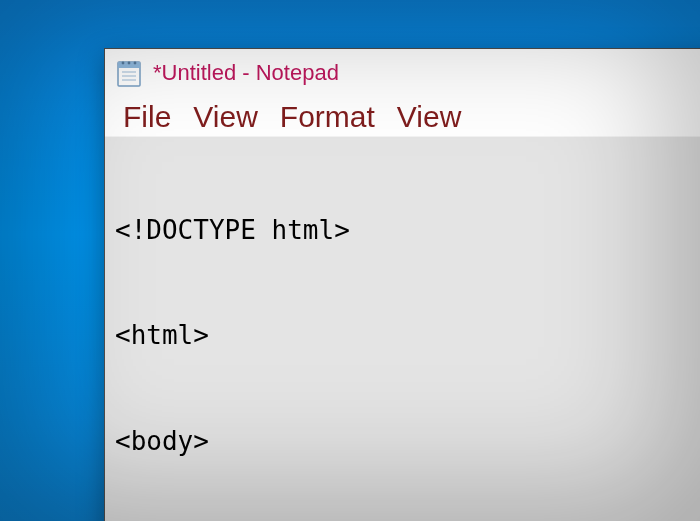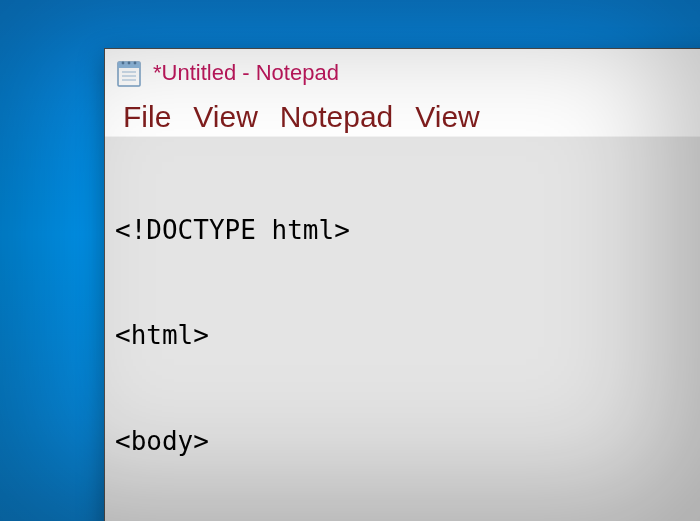--- a/index.html
+++ b/index.html
@@ -88,21 +88,21 @@
         <line x1="7" y1="18" x2="21" y2="18" stroke="#b9cfe2" stroke-width="1.4"></line>
         <line x1="7" y1="22" x2="21" y2="22" stroke="#b9cfe2" stroke-width="1.4"></line>
       </svg>
     </span>
     <span class="title">*Untitled - Notepad</span>
   </div>
 
   <div class="menubar">
     <span class="menu-item">File</span>
     <span class="menu-item">View</span>
-    <span class="menu-item">Notepad</span>
+    <span class="menu-item">Format</span>
     <span class="menu-item">View</span>
   </div>
 
   <div class="editor">
     <span class="line">&lt;!DOCTYPE html&gt;</span>
     <span class="line">&lt;html&gt;</span>
     <span class="line">&lt;body&gt;</span>
     <span class="line"></span>
     
   </div>

